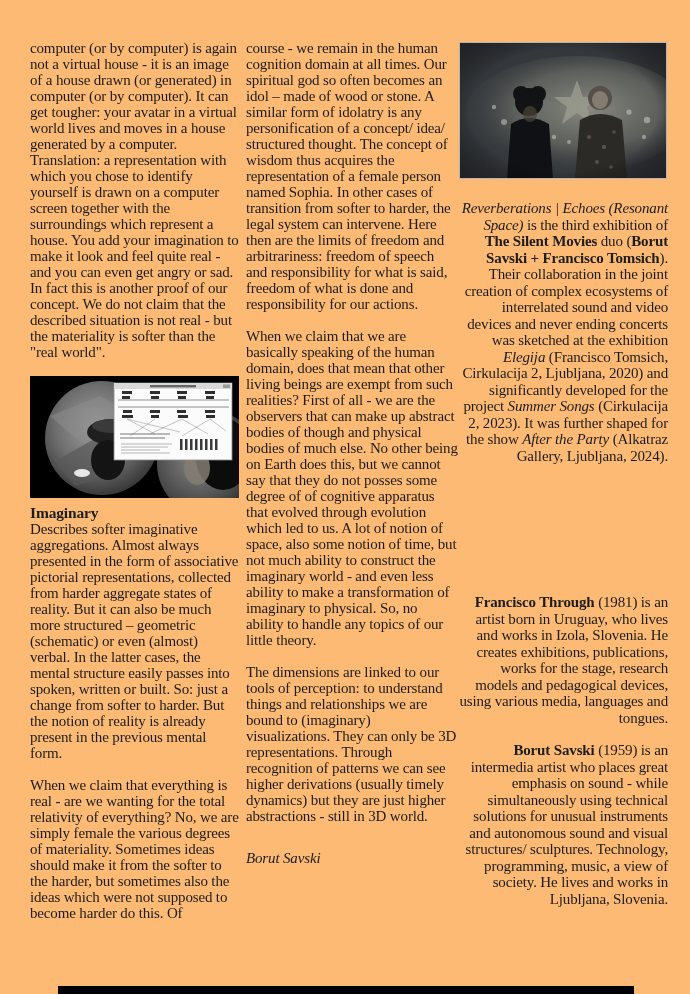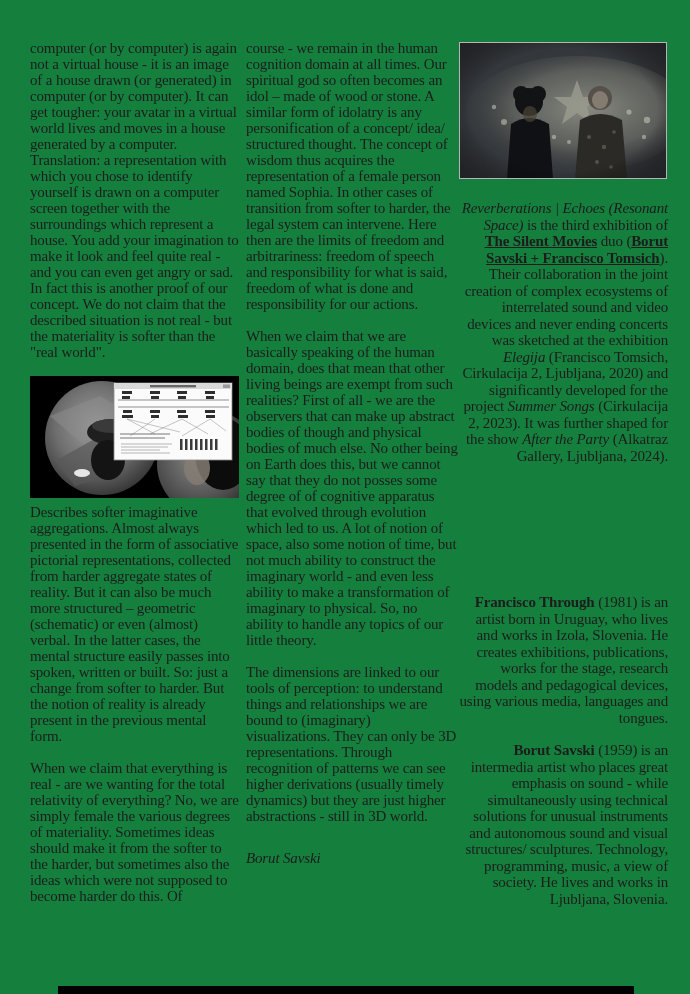--- a/index.html
+++ b/index.html
@@ -1,36 +1,36 @@
 <!DOCTYPE html>
 <html><head>
 <meta charset="utf-8">
 <style>
   html,body{margin:0;padding:0;background:#e9e9e9;}
   .page{
     position:relative;width:690px;height:994px;margin:0 auto;
-    background:#15803d;overflow:hidden;
+    background:#fdba74;overflow:hidden;
     font-family:"Liberation Serif","DejaVu Serif",serif;
     font-size:15px;line-height:16px;color:#1c1c1c;letter-spacing:-0.15px;
   }
   .col{position:absolute;top:40px;}
   .col p{margin:0 0 16px 0;}
   .col-left{left:30px;width:209px;}
   .col-mid{left:246px;width:212px;}
   .col-right{left:459px;top:42px;width:209px;text-align:right;line-height:16.5px;}
   .collage{width:209px;height:122px;margin:2px 0 6px 0;}
   .collage svg,.photo svg{display:block;}
   h3.heading{font-size:15.5px;font-weight:bold;margin:0;line-height:17px;}
   .signature{font-style:italic;margin-top:26px !important;}
   .photo{width:208px;height:137px;margin:0 0 21px 0;}
   .caption,.bio{margin:0 0 16px 0;}
   .bio-first{margin-top:130px !important;}
   .seg-italic{font-style:italic;}
   .seg-bold{font-weight:bold;}
-  .seg-semibold{font-weight:600;text-decoration:underline;}
+  .seg-semibold{font-weight:600;}
   .footer-bar{position:absolute;left:58px;top:986px;width:576px;height:8px;background:#000;}
 </style>
 </head>
 <body>
 
 <div class="page">
 
   <div class="col col-left">
     <p>computer (or by computer) is again not a virtual house - it is an image of a house drawn (or generated) in computer (or by computer). It can get tougher: your avatar in a virtual world lives and moves in a house generated by a computer. Translation: a representation with which you chose to identify yourself is drawn on a computer screen together with the surroundings which represent a house. You add your imagination to make it look and feel quite real - and you can even get angry or sad. In fact this is another proof of our concept. We do not claim that the described situation is not real - but the materiality is softer than the "real world".</p>
 
@@ -97,20 +97,21 @@
               <rect x="170" y="63" width="2.5" height="11"></rect>
               <rect x="175" y="63" width="2.5" height="11"></rect>
             <rect x="180" y="63" width="2.5" height="11"></rect>
               <rect x="185" y="63" width="2.5" height="11"></rect>
           </g>
           <path d="M91 68 H142 M91 71 H138 M91 74 H130 M91 77 H140" stroke="#9a9a9a" stroke-width="0.7" fill="none"></path>
         </g>
       </svg>
     </div>
 
+    <h3 class="heading">Imaginary</h3>
     <p>Describes softer imaginative aggregations. Almost always presented in the form of associative pictorial representations, collected from harder aggregate states of reality. But it can also be much more structured – geometric (schematic) or even (almost) verbal. In the latter cases, the mental structure easily passes into spoken, written or built. So: just a change from softer to harder. But the notion of reality is already present in the previous mental form.</p>
     <p>When we claim that everything is real - are we wanting for the total relativity of everything? No, we are simply female the various degrees of materiality. Sometimes ideas should make it from the softer to the harder, but sometimes also the ideas which were not supposed to become harder do this. Of</p>
   </div>
 
   <div class="col col-mid">
     <p>course - we remain in the human cognition domain at all times. Our spiritual god so often becomes an idol – made of wood or stone. A similar form of idolatry is any personification of a concept/ idea/ structured thought. The concept of wisdom thus acquires the representation of a female person named Sophia. In other cases of transition from softer to harder, the legal system can intervene. Here then are the limits of freedom and arbitrariness: freedom of speech and responsibility for what is said, freedom of what is done and responsibility for our actions.</p>
     <p>When we claim that we are basically speaking of the human domain, does that mean that other living beings are exempt from such realities? First of all - we are the observers that can make up abstract bodies of though and physical bodies of much else. No other being on Earth does this, but we cannot say that they do not posses some degree of of cognitive apparatus that evolved through evolution which led to us. A lot of notion of space, also some notion of time, but not much ability to construct the imaginary world - and even less ability to make a transformation of imaginary to physical. So, no ability to handle any topics of our little theory.</p>
     <p>The dimensions are linked to our tools of perception: to understand things and relationships we are bound to (imaginary) visualizations. They can only be 3D representations. Through recognition of patterns we can see higher derivations (usually timely dynamics) but they are just higher abstractions - still in 3D world.</p>
     <p class="signature">Borut Savski</p>
   </div>

